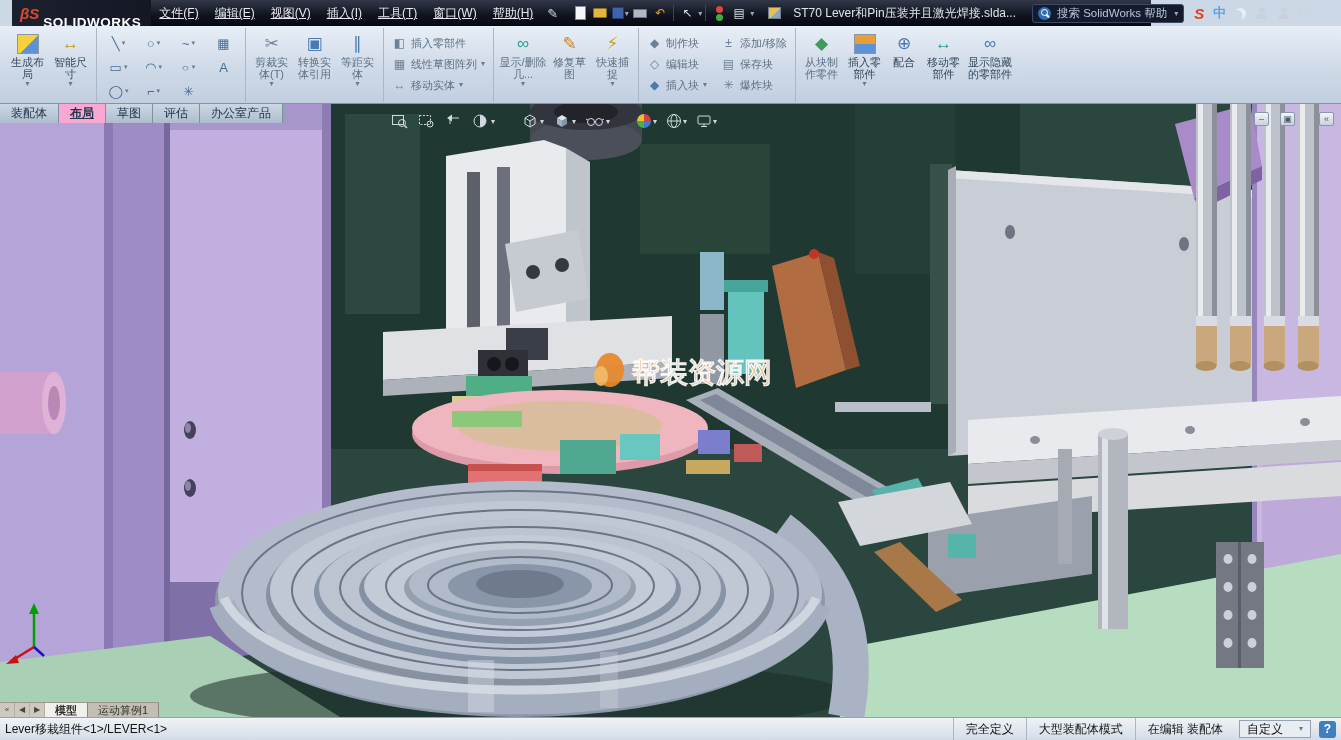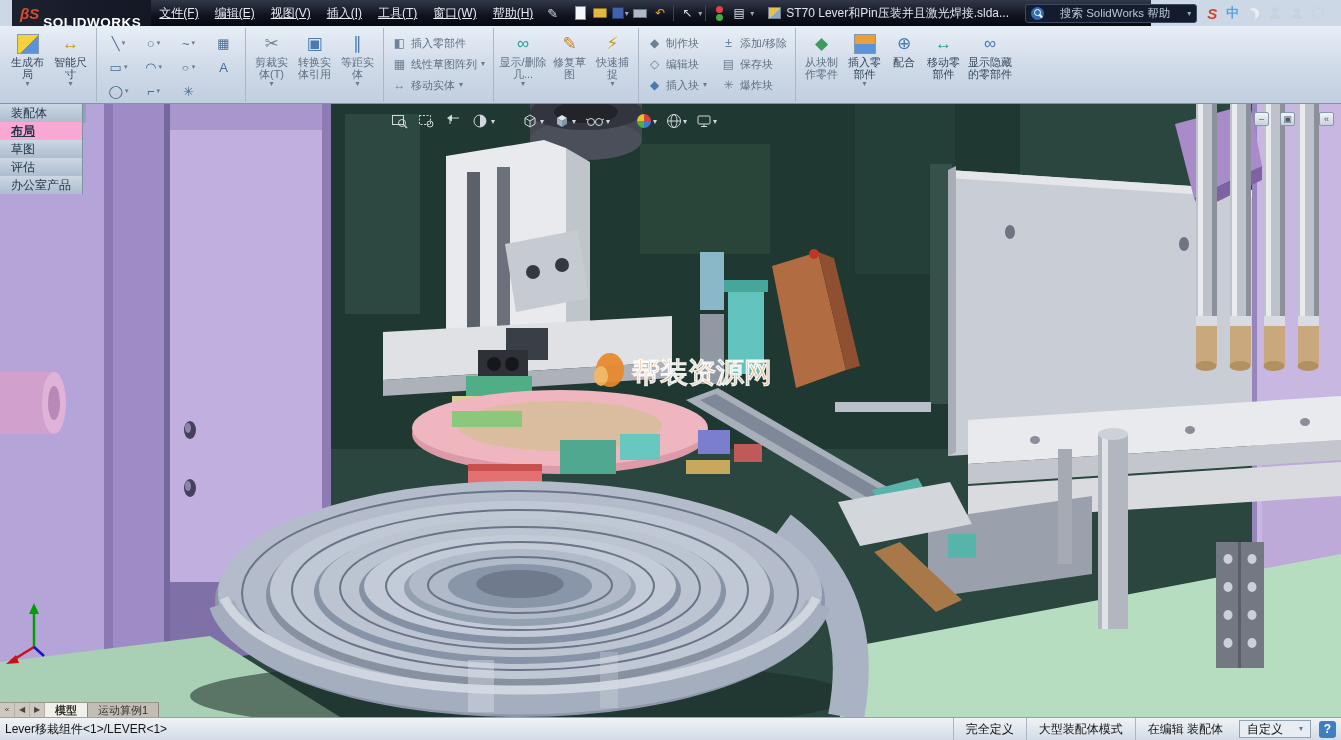--- a/index.html
+++ b/index.html
@@ -19,23 +19,23 @@
   .qbar{display:flex;align-items:center;margin-left:6px;}
   .qi{width:18px;height:18px;margin:0 1px;display:flex;align-items:center;justify-content:center;font-size:12px;color:#d8dfe8;}
   .qi-page{width:11px;height:14px;background:#f4f6f8;border:1px solid #7f8da0;}
   .qi-folder{width:14px;height:10px;background:#e4b63e;border:1px solid #8a6f1e;border-radius:1px;}
   .qi-disk{width:12px;height:12px;background:#3f62aa;border:1px solid #223c72;}
   .qi-print{width:14px;height:9px;background:#aeb8c6;border:1px solid #667486;}
   .qi-rebuild{display:flex;flex-direction:column;gap:1px;}
   .qi-rebuild i{width:7px;height:7px;border-radius:50%;display:block;}
   .qdiv{width:1px;height:16px;background:#3a4254;margin:0 3px;}
   .dd-sm{font-size:8px;color:#9aa6b6;margin-left:1px;}
-  .doc-title{display:flex;align-items:center;gap:5px;margin-left:14px;color:#dfe4ec;}
+  .doc-title{display:flex;align-items:center;gap:12px;margin-left:14px;color:#dfe4ec;}
   .doc-ic{width:13px;height:12px;background:linear-gradient(135deg,#e8c050 0 55%,#8ea6c0 55% 100%);border:1px solid #6f7f92;}
-  .searchbox{display:flex;align-items:center;gap:16px;margin-left:16px;width:178px;height:19px;
+  .searchbox{display:flex;align-items:center;gap:6px;margin-left:16px;width:178px;height:19px;
     background:#131b2c;border:1px solid #3c4a66;border-radius:3px;padding:0 5px;color:#b9c5d5;}
   .sbadge{width:13px;height:13px;border-radius:50%;background:#2f6eb4;position:relative;flex:0 0 auto;}
   .sbadge::before{content:"";position:absolute;left:3px;top:2.5px;width:5px;height:5px;border:1.4px solid #fff;border-radius:50%;}
   .sbadge::after{content:"";position:absolute;left:8px;top:8px;width:3.5px;height:1.6px;background:#fff;transform:rotate(45deg);}
   .searchtext{flex:1;overflow:hidden;font-size:11.5px;}
   .tbright{display:flex;align-items:center;gap:9px;margin-left:10px;padding-right:8px;}
   .slogo{color:#e03c24;font-weight:bold;font-size:15px;font-style:italic;}
   .lang{color:#5aa4e4;font-weight:bold;font-size:13px;}
   .moon{width:11px;height:11px;border-radius:50%;box-shadow:inset -3.5px 2px 0 0 #e9edf4;}
   .person{position:relative;width:13px;height:12px;}
@@ -63,21 +63,21 @@
   .skcell{display:flex;align-items:center;justify-content:center;gap:2px;border:1px solid transparent;border-radius:2px;}
   .skg{font-size:13px;color:#4a6c92;}
   .skdd{font-size:7px;color:#6a7a8a;}
   .stackcol{display:flex;flex-direction:column;gap:3px;padding-top:5px;}
   .srow{display:flex;align-items:center;gap:4px;height:18px;font-size:11px;white-space:nowrap;
     padding:0 3px;border:1px solid transparent;border-radius:2px;}
   .ic14{width:15px;text-align:center;font-size:12px;line-height:14px;}
   .en{color:#33485c;}
 
   
-  .cmtabs{position:absolute;top:104px;left:0;height:19px;display:flex;z-index:6;background:#93a3b4;padding-right:3px;flex-direction:column;}
+  .cmtabs{position:absolute;top:104px;left:0;height:19px;display:flex;z-index:6;background:#93a3b4;padding-right:3px;}
   .cmtab{padding:0 11px;line-height:18px;font-size:12px;color:#22374b;
     background:linear-gradient(#ccd7e3,#aebdce);border-right:1px solid #7e90a2;cursor:default;}
   .cmtab.active{background:#f9a8d4;font-weight:bold;text-decoration:underline;}
 
   
   .viewport{position:absolute;top:104px;left:0;width:1341px;height:613px;overflow:hidden;background:#2a463e;}
   .scene{position:absolute;top:0;left:0;}
   .hud{position:absolute;top:7px;left:388px;display:flex;align-items:center;gap:3px;z-index:5;}
   .hudbtn{display:flex;align-items:center;gap:1px;padding:1px 2px;border:1px solid transparent;border-radius:2px;}
   .hud .dd2{font-size:8px;color:#cfd9df;}

